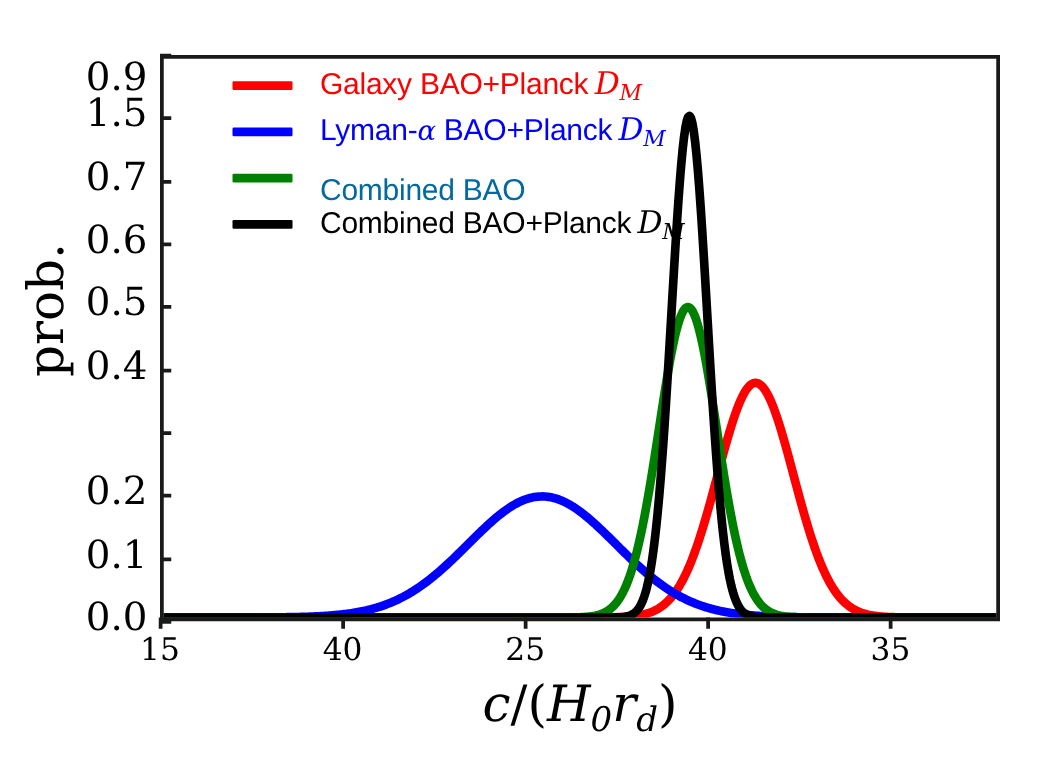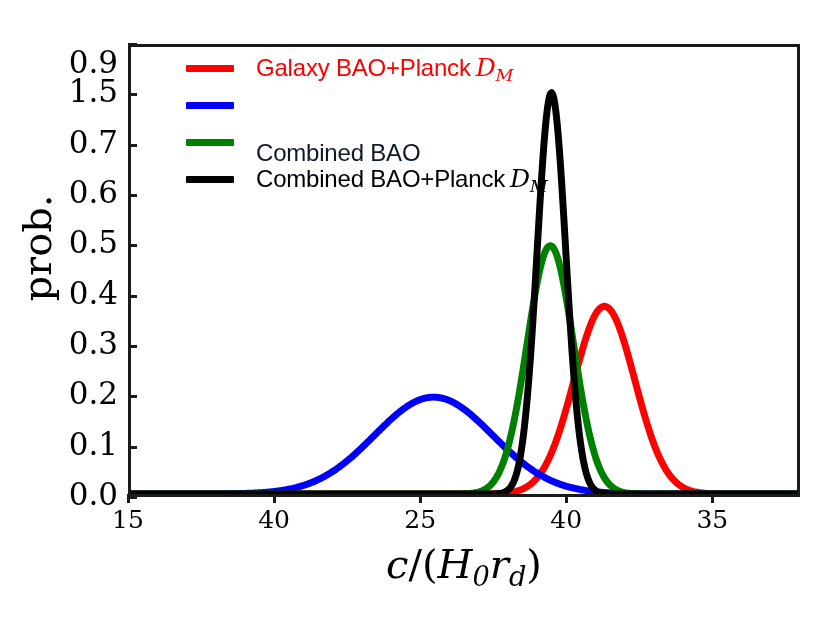--- a/index.html
+++ b/index.html
@@ -157,21 +157,20 @@
 </style>
 </head>
 <body>
 
 <div id="root">
 
   <div id="y-axis-ticks">
       <div class="ytick-label" style="top: 479px;">0.0</div>
       <div class="ytick-label" style="top: 428.667px;">0.1</div>
       <div class="ytick-label" style="top: 378.333px;">0.2</div>
-      <div class="ytick-label" style="top: 328px;">0.3</div>
       <div class="ytick-label" style="top: 277.667px;">0.4</div>
       <div class="ytick-label" style="top: 227.333px;">0.5</div>
       <div class="ytick-label" style="top: 177px;">0.6</div>
       <div class="ytick-label" style="top: 126.667px;">0.7</div>
       <div class="ytick-label" style="top: 76.3333px;">1.5</div>
       <div class="ytick-label" style="top: 26px; margin-top: 21px;">0.9</div>
     </div>
 
   <div id="ylabel">prob.</div>
 
@@ -201,24 +200,25 @@
     <span class="cpart">c</span><span class="up">/(</span><span>H</span><span class="sub">0</span><span>r</span><span class="sub">d</span><span class="up">)</span>
   </div>
 
   <div id="legend">
       <div class="legend-row">
         <span class="legend-swatch" style="background: rgb(255, 0, 0);"></span>
         <span class="legend-text" style="color: rgb(255, 0, 0); text-align: center;"><span>Galaxy BAO+Planck</span><span class="math"><span>D</span><span class="sub">M</span></span></span>
       </div>
       <div class="legend-row">
         <span class="legend-swatch" style="background: rgb(0, 0, 255);"></span>
+        <span class="legend-text" style="color: rgb(0, 0, 255);"><span>Lyman-</span><span class="greek">α</span><span> BAO+Planck</span><span class="math"><span>D</span><span class="sub">M</span></span></span>
       </div>
       <div class="legend-row">
         <span class="legend-swatch" style="background: rgb(0, 128, 0);"></span>
-        <span class="legend-text" style="color: #0f172a; margin-top: 20px;"><span>Combined BAO</span></span>
+        <span class="legend-text" style="color: #0369a1; margin-top: 20px;"><span>Combined BAO</span></span>
       </div>
       <div class="legend-row">
         <span class="legend-swatch" style="background: rgb(0, 0, 0);"></span>
         <span class="legend-text" style="color: rgb(0, 0, 0);"><span>Combined BAO+Planck</span><span class="math"><span>D</span><span class="sub">M</span></span></span>
       </div>
     </div>
 
 <div class="ytick-mark" style="top: 496px;"></div>
     <div class="ytick-mark" style="top: 445.667px;"></div>
     <div class="ytick-mark" style="top: 395.333px;"></div>

